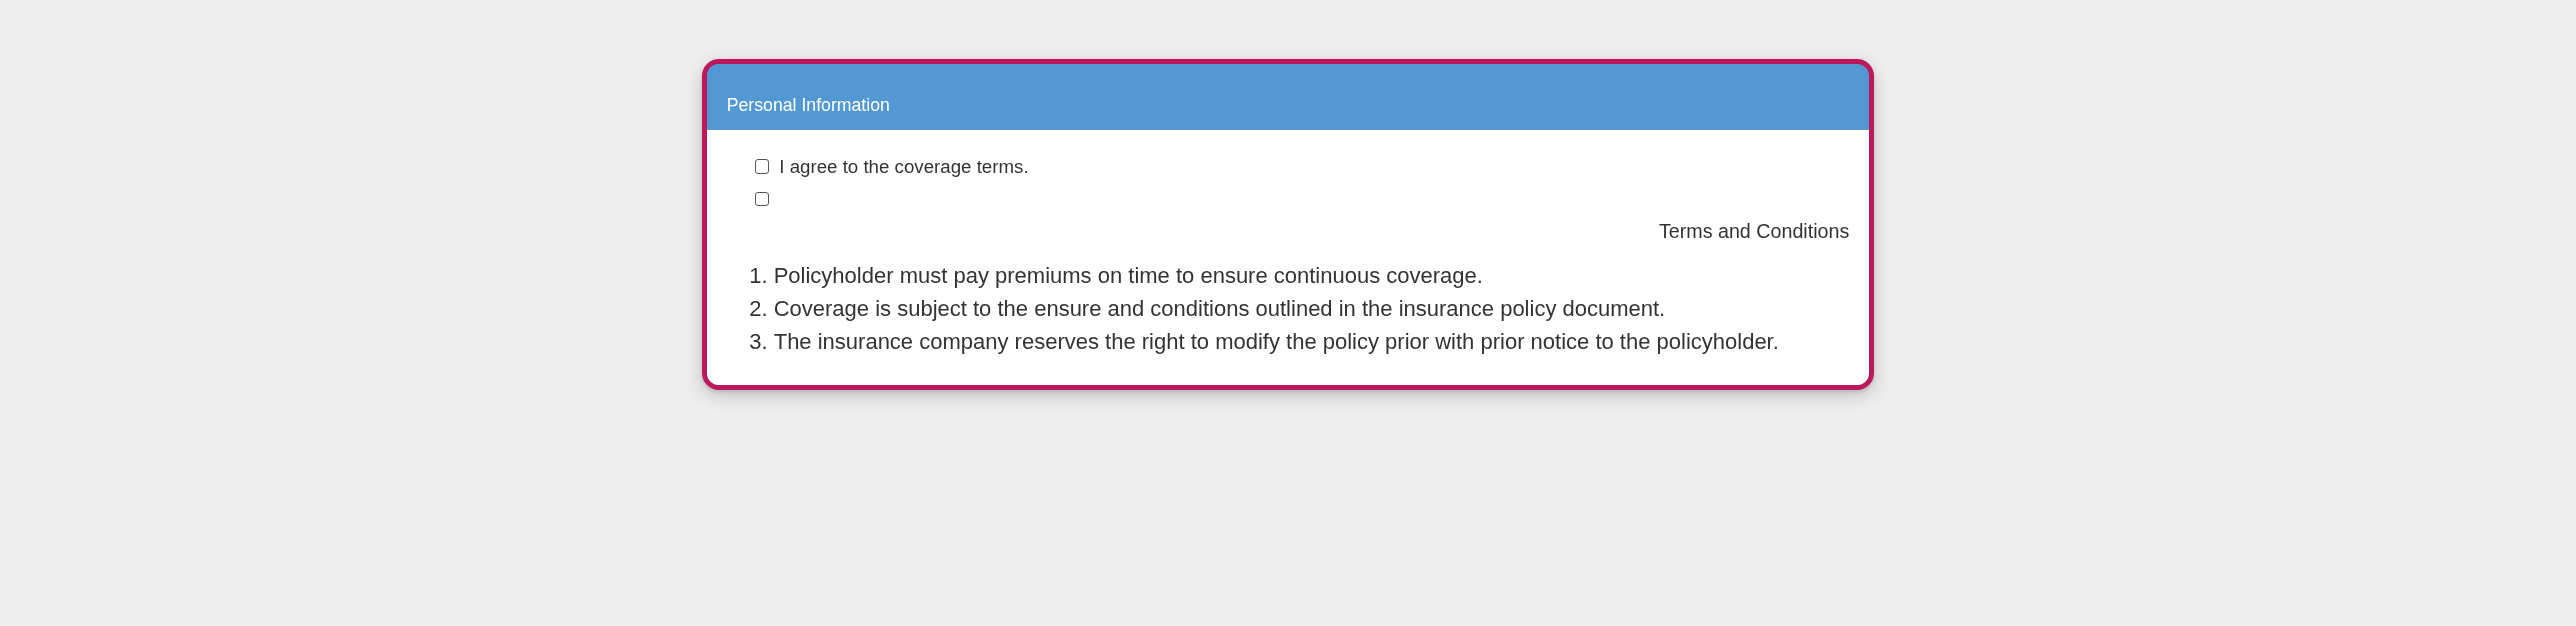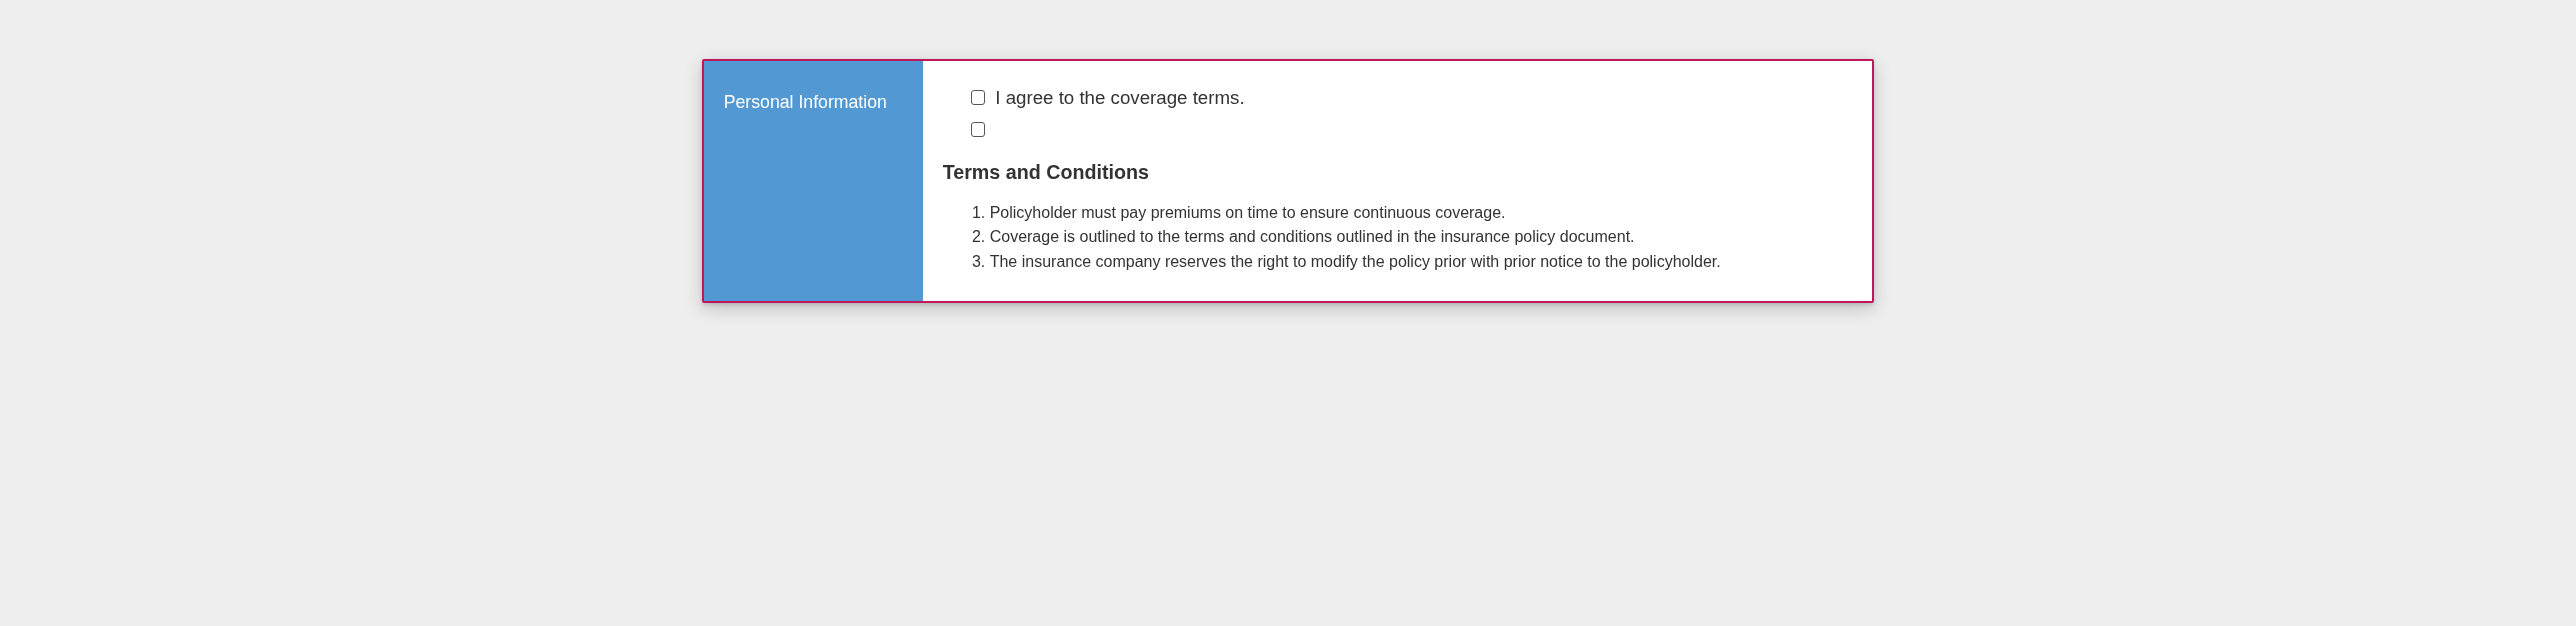--- a/index.html
+++ b/index.html
@@ -10,25 +10,26 @@
     body {
       background: #eeeeee;
       font-family: Arial, Helvetica, sans-serif;
       padding: 59px 19.7px;
       display: flex;
       justify-content: center;
     }
     .card {
       width: 1172px;
       background: #5299d3;
-      border: 2px solid #be185d;
-      border-radius: 2px;
+      border: 5px solid #be185d;
+      border-radius: 17px;
       box-shadow: 0 5.9px 17.7px rgba(0,0,0,0.18), 0 2px 3.9px rgba(0,0,0,0.12);
       display: flex;
       overflow: hidden;
+      flex-direction: column;
     }
     .sidebar {
       width: 219px;
       background: #5299d3;
       padding-top: 17.7px;
       flex-shrink: 0;
     }
     .sidebar-item {
       color: #ffffff;
       font-size: 17.7px;
@@ -52,28 +53,29 @@
     .check-row input[type="checkbox"] {
       width: 14.8px;
       height: 14.8px;
       border: 1.5px solid #555;
       border-radius: 3px;
       appearance: none;
       background: #fff;
       cursor: pointer;
     }
     .terms-heading {
-      font-weight: bold;
+      font-weight: normal;
       font-size: 19.7px;
-      margin-top: 24px;
+      margin-top: 14px;
       margin-bottom: 17.7px;
+      text-align: right;
     }
     ol.terms-list {
       padding-left: 47px;
-      font-size: 16px;
+      font-size: 22px;
       line-height: 1.4;
     }
     ol.terms-list li {
       margin-bottom: 2px;
     }
   </style>
 </head>
 <body>
 
 <div class="card">
@@ -89,18 +91,18 @@
       <span>I agree to the coverage terms.</span>
     </div>
     <div class="check-row">
       <input type="checkbox" style="">
     </div>
 
     <div class="terms-heading">Terms and Conditions</div>
 
     <ol class="terms-list">
       <li>Policyholder must pay premiums on time to ensure continuous coverage.</li>
-      <li>Coverage is outlined to the terms and conditions outlined in the insurance policy document.</li>
+      <li>Coverage is subject to the ensure and conditions outlined in the insurance policy document.</li>
       <li>The insurance company reserves the right to modify the policy prior with prior notice to the policyholder.</li>
     </ol>
   </div>
 </div>
 
 
 </body></html>

